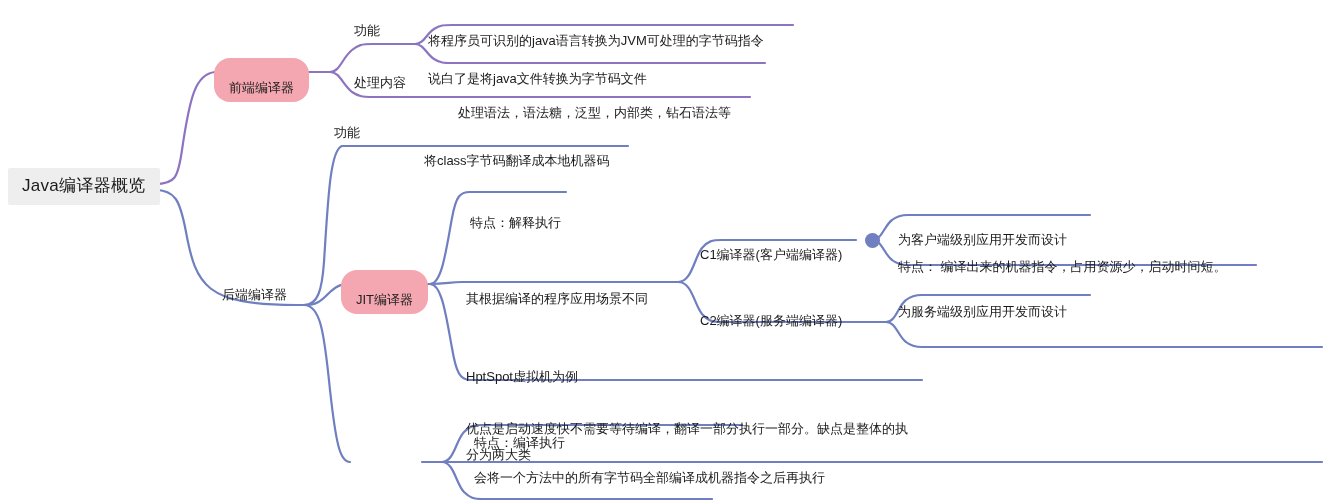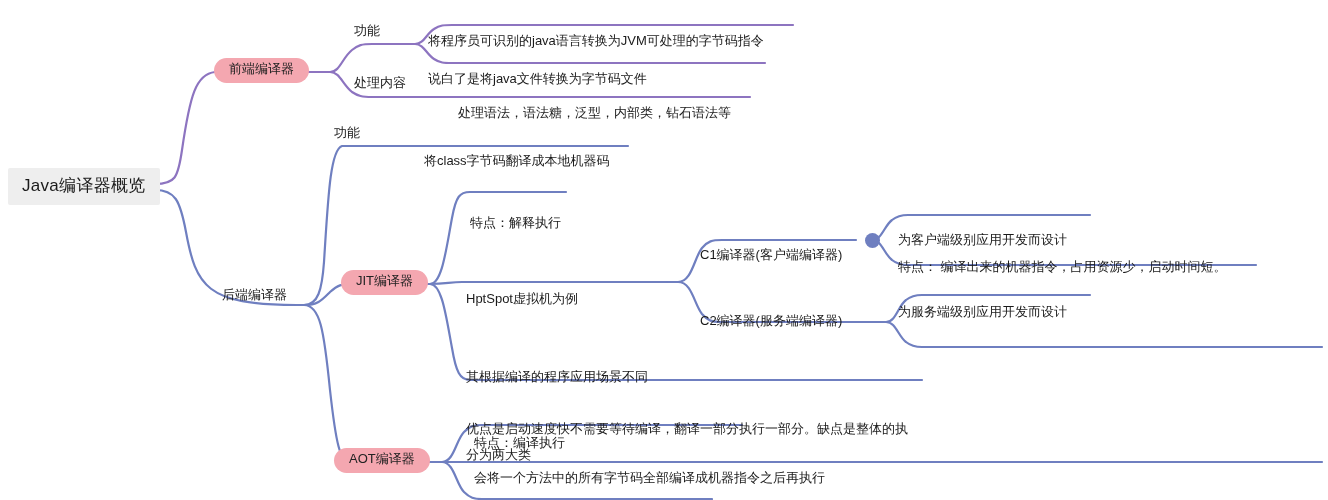--- a/index.html
+++ b/index.html
@@ -37,21 +37,21 @@
     background: #eeeeee;
     border-radius: 2px;
     font-size: 17px;
     padding: 9px 14px 11px 14px;
     letter-spacing: 0.3px;
   }
   .pill-node {
     background: #f4a7b0;
     border-radius: 16px;
     font-size: 13px;
-    padding: 4px 15px 8px 15px;
+    padding: 23px 15px 8px 15px;
     color: #222222;
     text-align: center;
   }
   .plain-node {
     font-size: 13px;
     color: #1a1a1a;
   }
   .leaf-node {
     font-size: 13px;
     color: #1a1a1a;
@@ -142,22 +142,22 @@
 
   <div class="node plain-node" style="left:334px; top:126px;">功能</div>
 
   <div class="node leaf-node" style="left:424px; top:126px;">将class字节码翻译成本地机器码</div>
 
   <div class="node pill-node" style="left:341px; top:270px;">JIT编译器</div>
 
   <div class="node leaf-node" style="left:470px; top:188px;">特点：解释执行</div>
 
   <div class="node leaf-node multiline" style="left:466px; top:206px;">
+    <div>其根据编译的程序应用场景不同</div>
     <div>HptSpot虚拟机为例</div>
-    <div>其根据编译的程序应用场景不同</div>
     <div>分为两大类</div>
   </div>
 
   <div class="node leaf-node" style="left:700px; top:220px;">C1编译器(客户端编译器)</div>
 
   <div class="node leaf-node" style="left:700px; top:286px;">C2编译器(服务端编译器)</div>
 
   <div class="dot-marker" style="left:865px; top:233px;"></div>
 
   <div class="node leaf-node" style="left:898px; top:205px;">为客户端级别应用开发而设计</div>
@@ -165,21 +165,20 @@
   <div class="node leaf-node" style="left:898px; top:232px;">特点： 编译出来的机器指令，占用资源少，启动时间短。</div>
 
   <div class="node leaf-node" style="left:898px; top:277px;">为服务端级别应用开发而设计</div>
 
 
   <div class="node leaf-node multiline" style="left:466px; top:336px;">
     <div>优点是启动速度快不需要等待编译，翻译一部分执行一部分。缺点是整体的执</div>
     <div>行速度慢。</div>
   </div>
 
-  <div class="node pill-node" style="left:334px; top:448px;">AOT编译器</div>
 
   <div class="node leaf-node" style="left:474px; top:408px;">特点：编译执行</div>
 
   <div class="node leaf-node" style="left:474px; top:443px;">会将一个方法中的所有字节码全部编译成机器指令之后再执行</div>
 
   <div class="node leaf-node" style="left:474px; top:479px;">优点是执行速度快， 缺点是启动速度慢</div>
 
 </div>
 
 </body></html>

